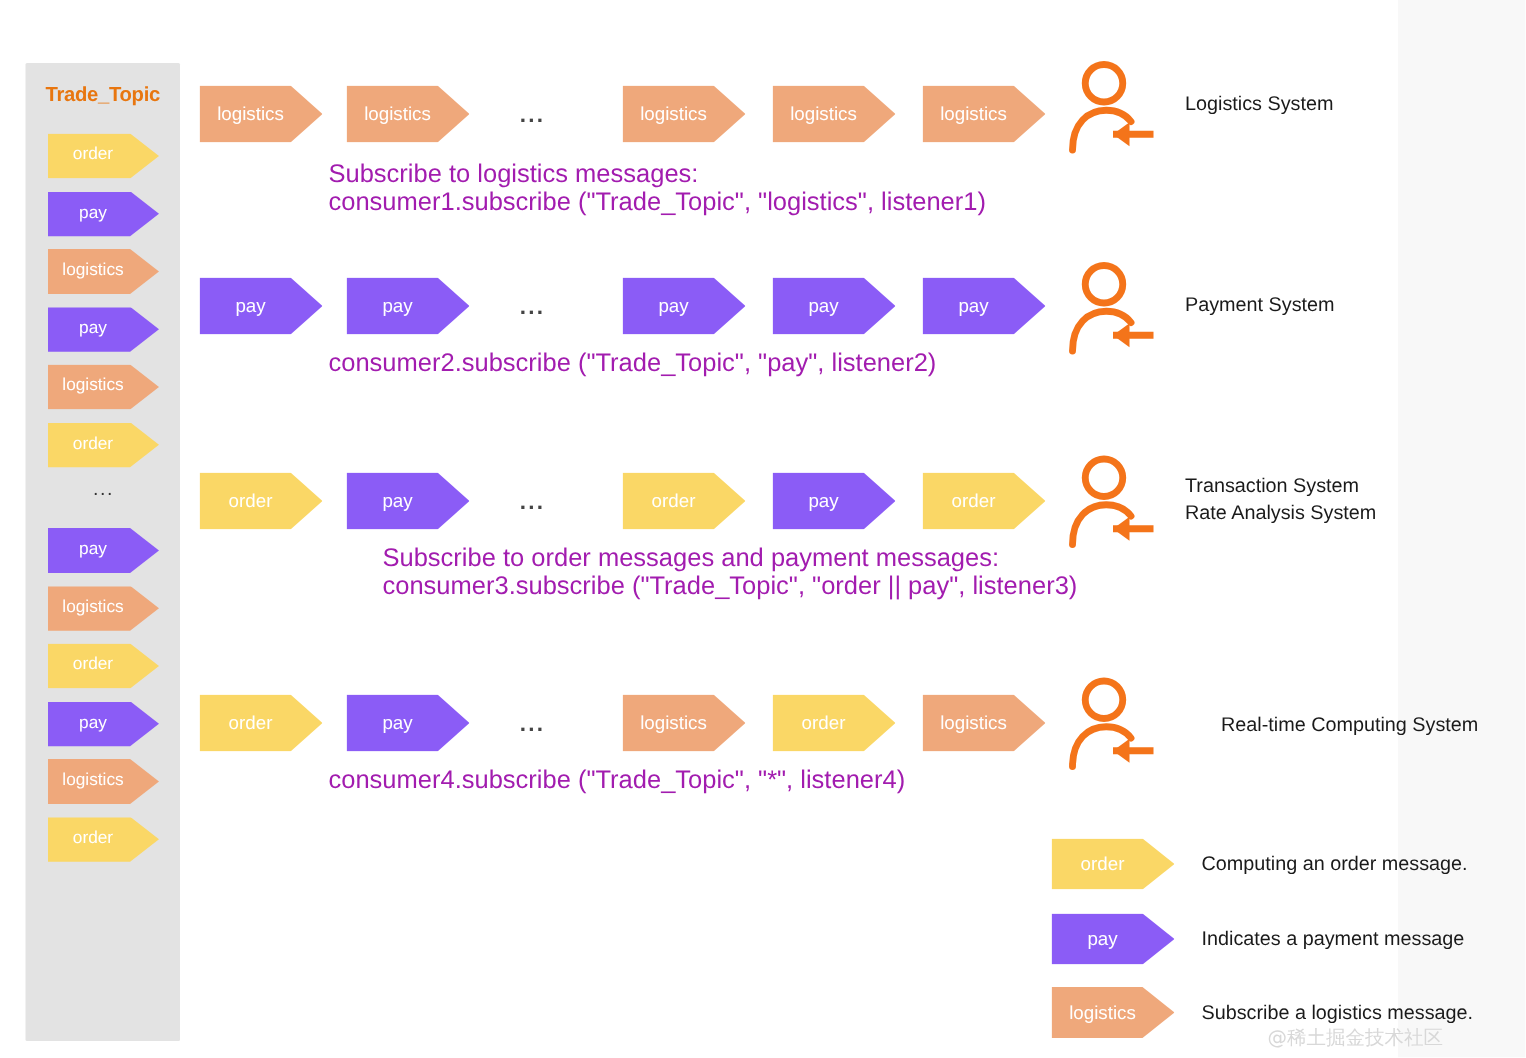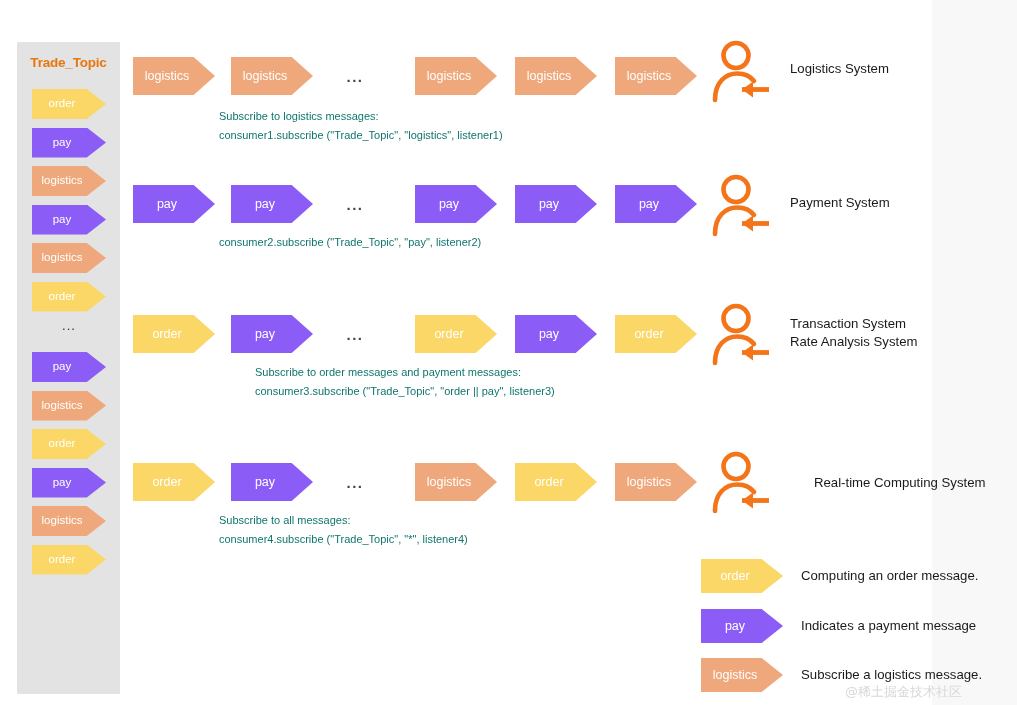--- a/index.html
+++ b/index.html
@@ -89,22 +89,22 @@
     position: absolute;
     width: 30px;
     text-align: center;
     font-size: 15px;
     color: #444;
     letter-spacing: 1.5px;
     font-weight: bold;
   }
   .row-caption {
     position: absolute;
-    font-size: 11px;
-    color: #0f766e;
+    font-size: 17px;
+    color: #a21caf;
     line-height: 18.5px;
     white-space: nowrap;
   }
 
   
   .person-icon {
     position: absolute;
     width: 62px;
     height: 64px;
   }
@@ -289,21 +289,20 @@
         <span>logistics</span>
       </div>
       <div class="arrow row-arrow c-order" style="left: 515px; top: 463px;">
         <span>order</span>
       </div>
       <div class="arrow row-arrow c-logistics" style="left: 615px; top: 463px;">
         <span>logistics</span>
       </div>
       <div class="row-ellipsis" style="left: 340px; top: 474px;">...</div>
       <div class="row-caption" style="left: 219px; top: 511px;">
-        <div>Subscribe to all messages:</div>
         <div>consumer4.subscribe ("Trade_Topic", "*", listener4)</div>
       </div>
       <div class="person-icon" style="left: 712px; top: 451px;"><svg viewBox="0 0 62 64" width="62" height="64" aria-hidden="true">
           <circle cx="24" cy="15.5" r="12.5" fill="none" stroke="#F4741A" stroke-width="4.6"></circle>
           <path d="M3 60 C3 42 13.5 33.5 25.5 33.5 C33 33.5 38.5 36.5 42 41" fill="none" stroke="#F4741A" stroke-width="4.6" stroke-linecap="round"></path>
           <path d="M57 49.5 L30 49.5" stroke="#F4741A" stroke-width="4.8" stroke-linecap="butt"></path>
           <path d="M30 49.5 L41 41.5 L41 57.5 Z" fill="#F4741A"></path>
         </svg></div>
       <div class="system-label" style="left: 790px; top: 474px; margin-left: 24px;">
         <div>Real-time Computing System</div>

